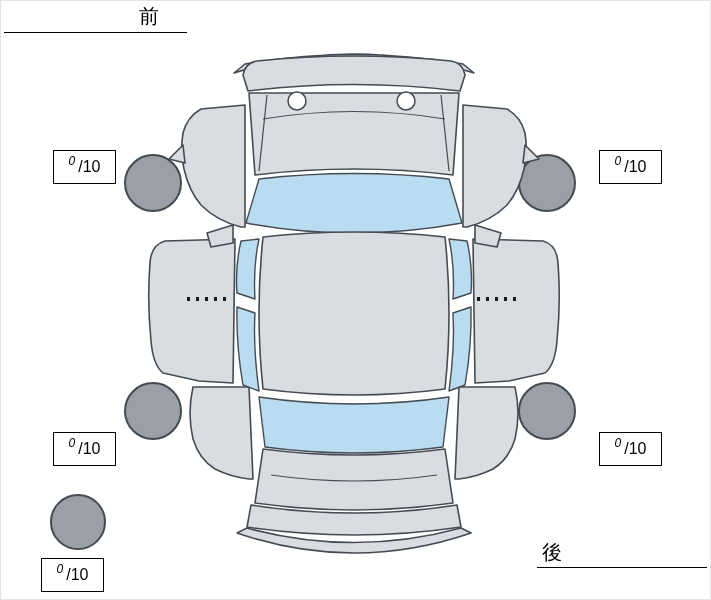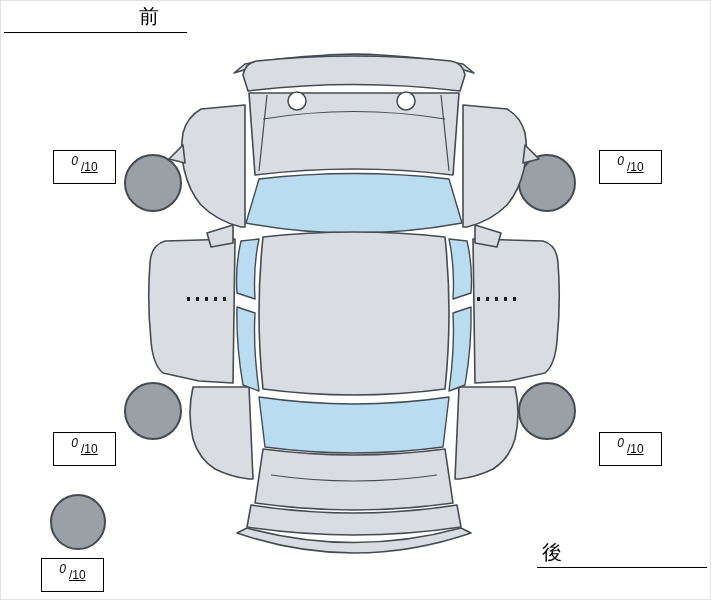--- a/index.html
+++ b/index.html
@@ -39,21 +39,21 @@
     background: #fff;
     border: 1px solid var(--score-border, #000);
     box-sizing: border-box;
     display: flex;
     align-items: center;
     justify-content: center;
     gap: 3px;
     color: #000;
   }
   .score-num { font-size: 12px; transform: translateY(-6px); font-style: italic; }
-  .score-den { font-size: 12px; text-decoration: underline; }
+  .score-den { font-size: 16px; }
 </style>
 </head>
 <body>
 
 <div class="canvas">
 
   <svg class="diagram-svg" viewBox="0 0 711 600">
 
     <circle class="tire" cx="152" cy="182" r="28"></circle>
     <circle class="tire" cx="546" cy="182" r="28"></circle>

